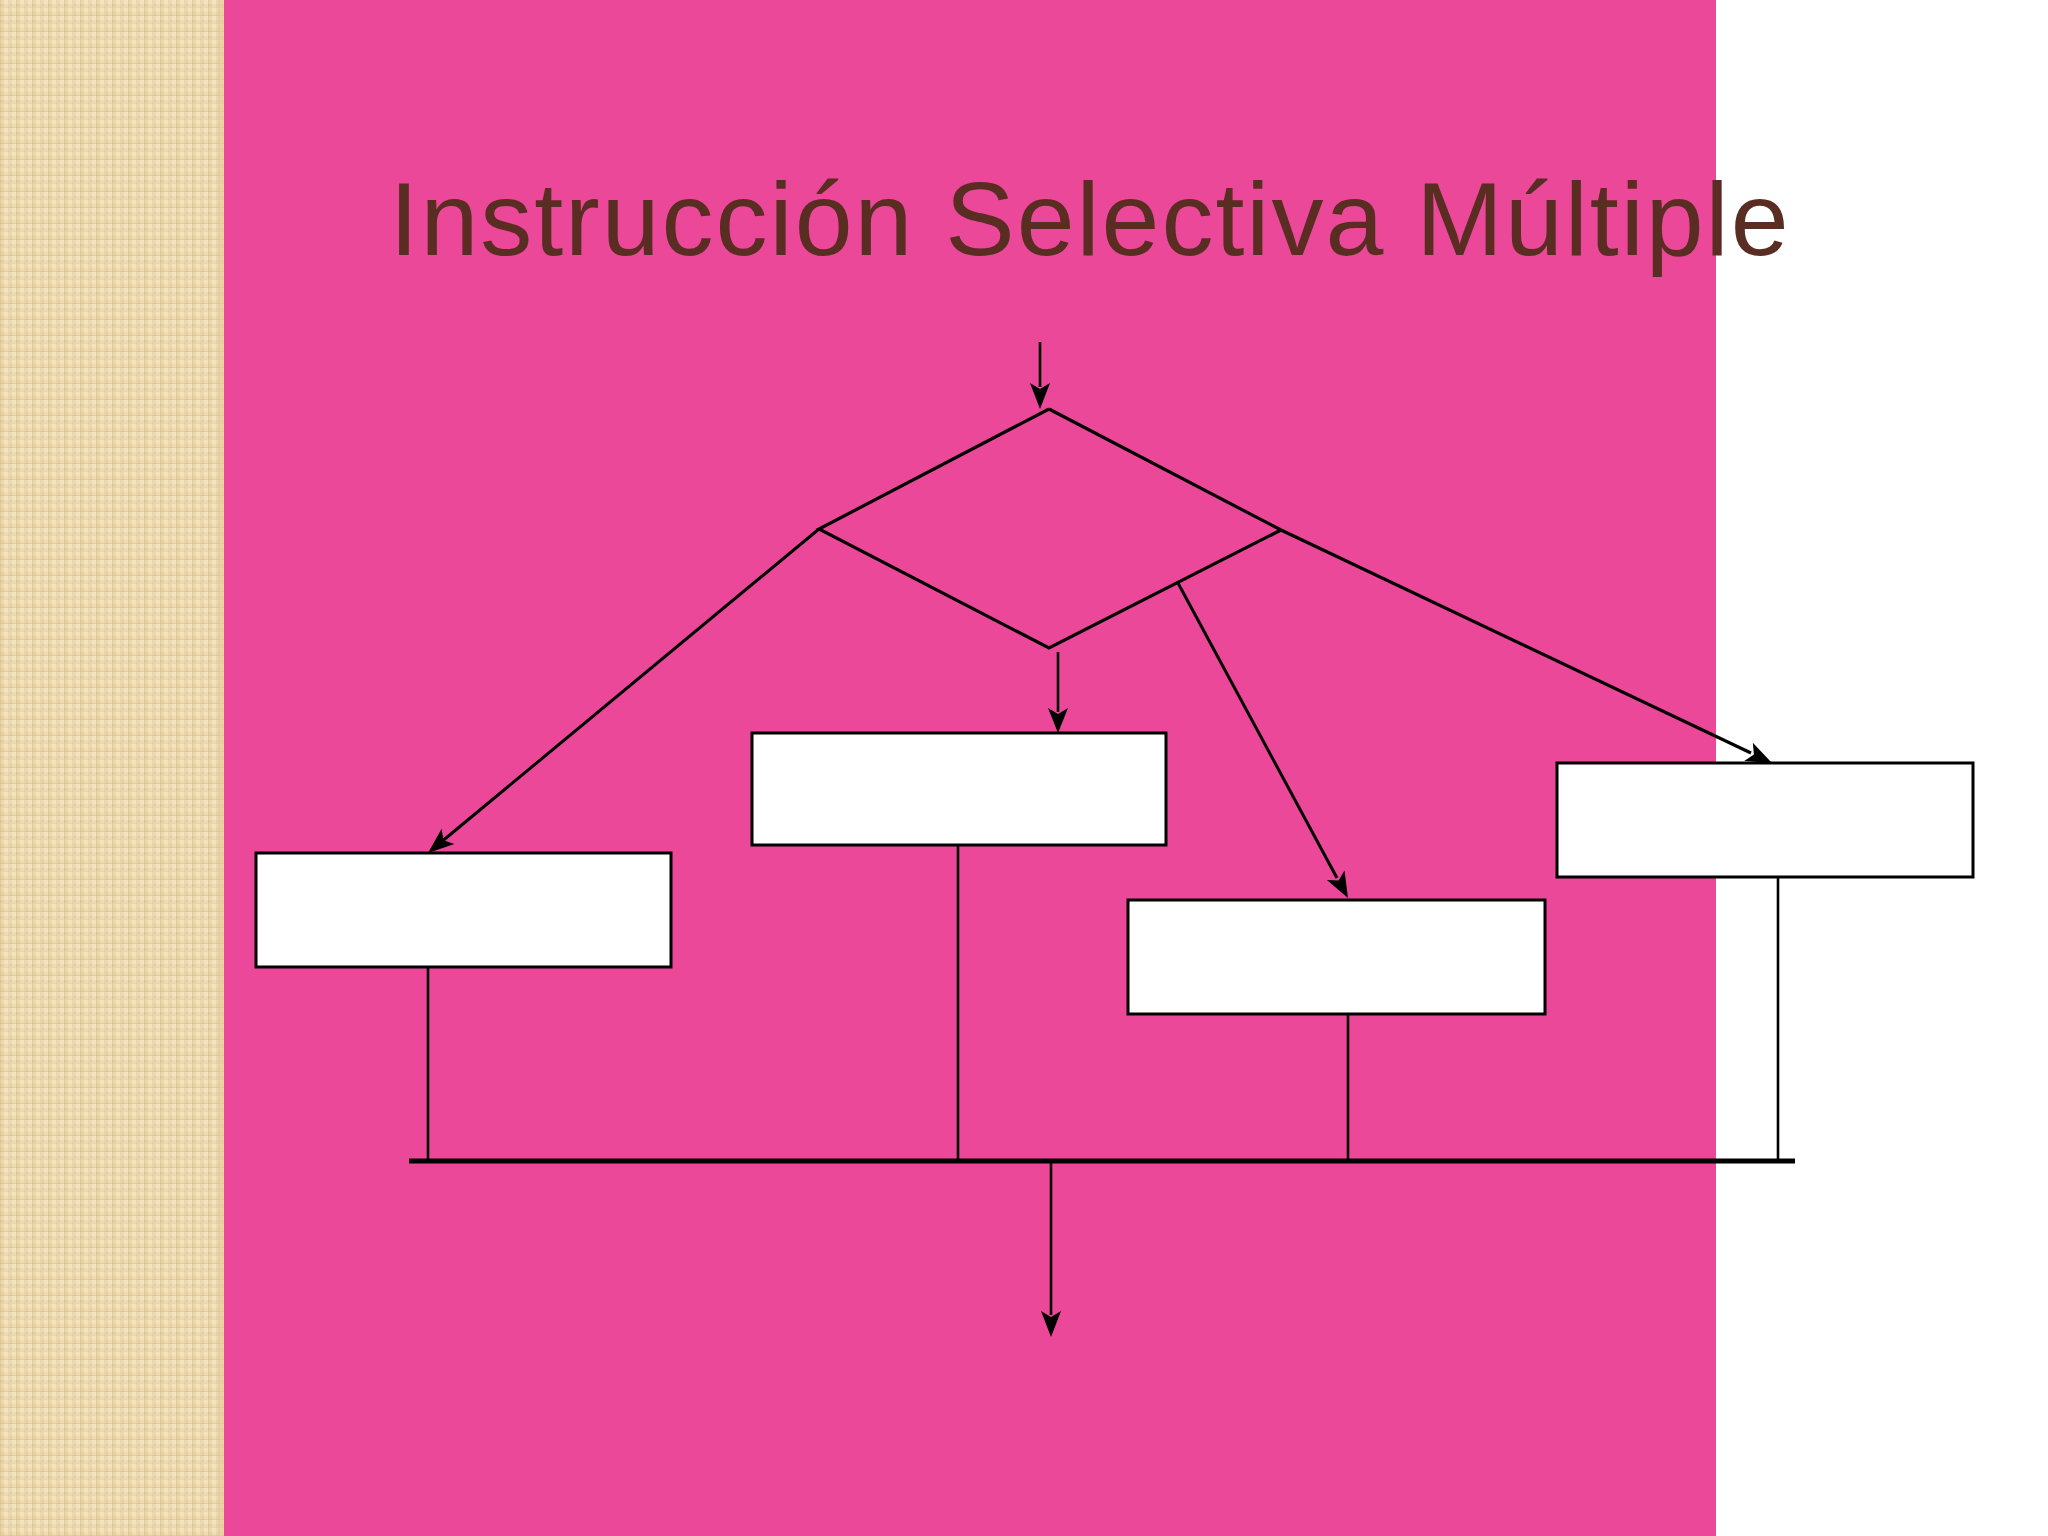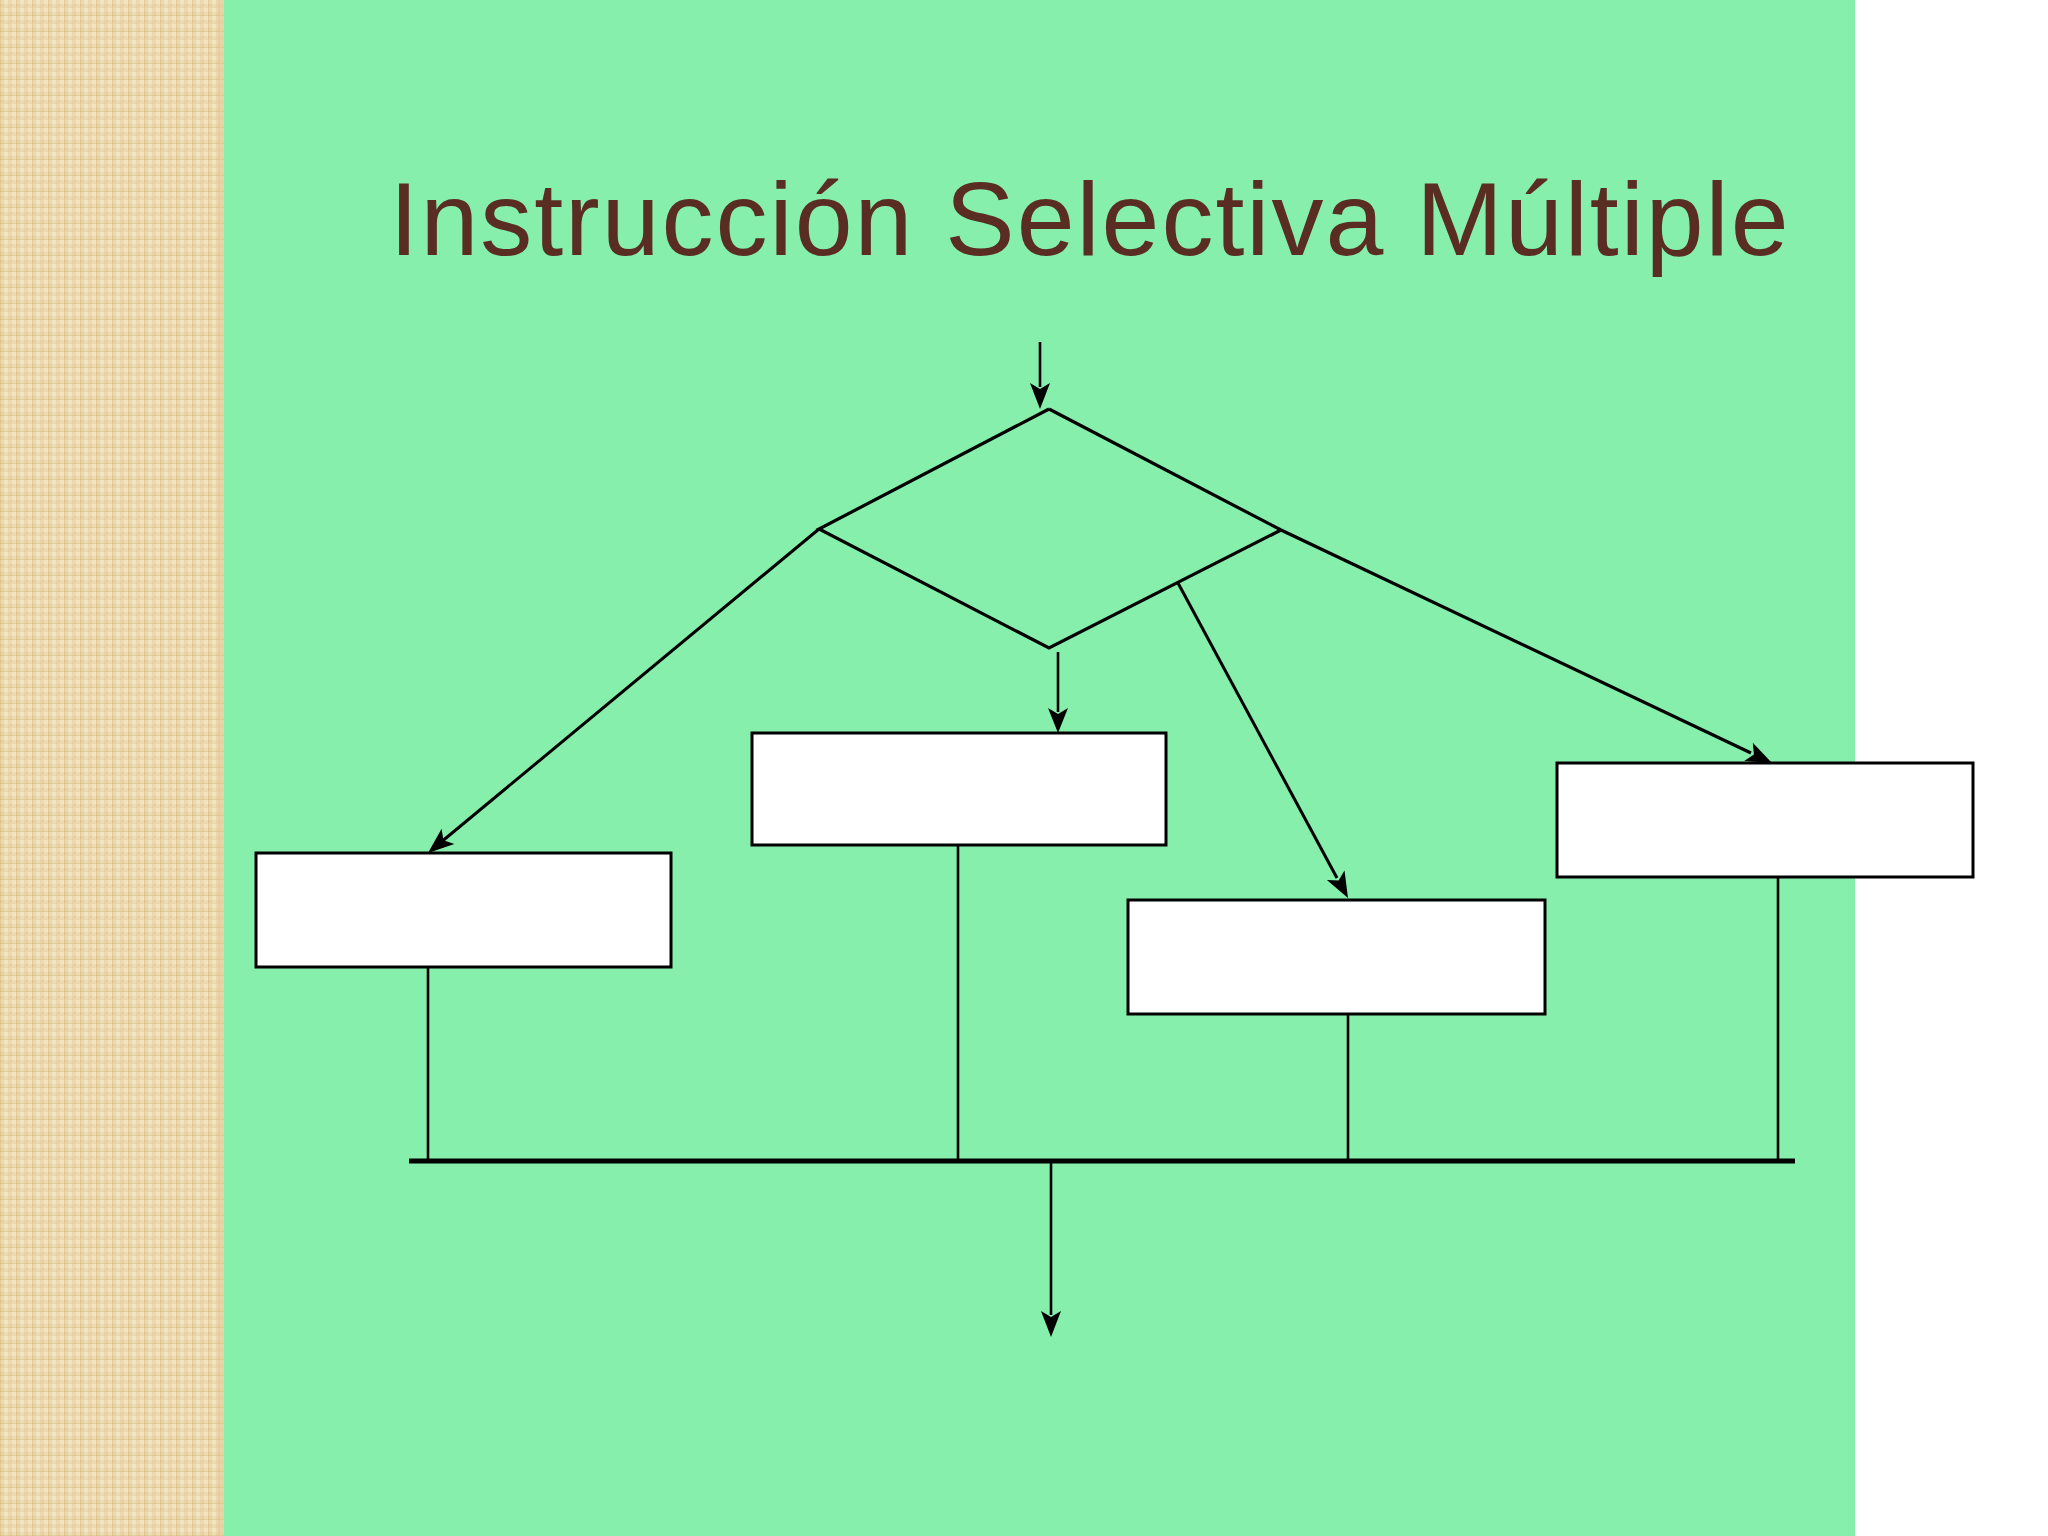--- a/index.html
+++ b/index.html
@@ -8,23 +8,23 @@
     background: #ffffff;
   }
   body {
     width: 2048px;
     height: 1536px;
     overflow: hidden;
     font-family: "Liberation Sans", sans-serif;
   }
   .slide {
     position: relative;
-    width: 1855px;
+    width: 1716px;
     height: 1536px;
-    background: #86efac;
+    background: #ec4899;
   }
   
   .sidebar {
     position: absolute;
     left: 0; top: 0;
     width: 224px;
     height: 1536px;
     background-color: #eedcb2;
     background-image:
       repeating-linear-gradient(90deg, rgba(205,170,105,0.30) 0 1.5px, transparent 1.5px 8px),

